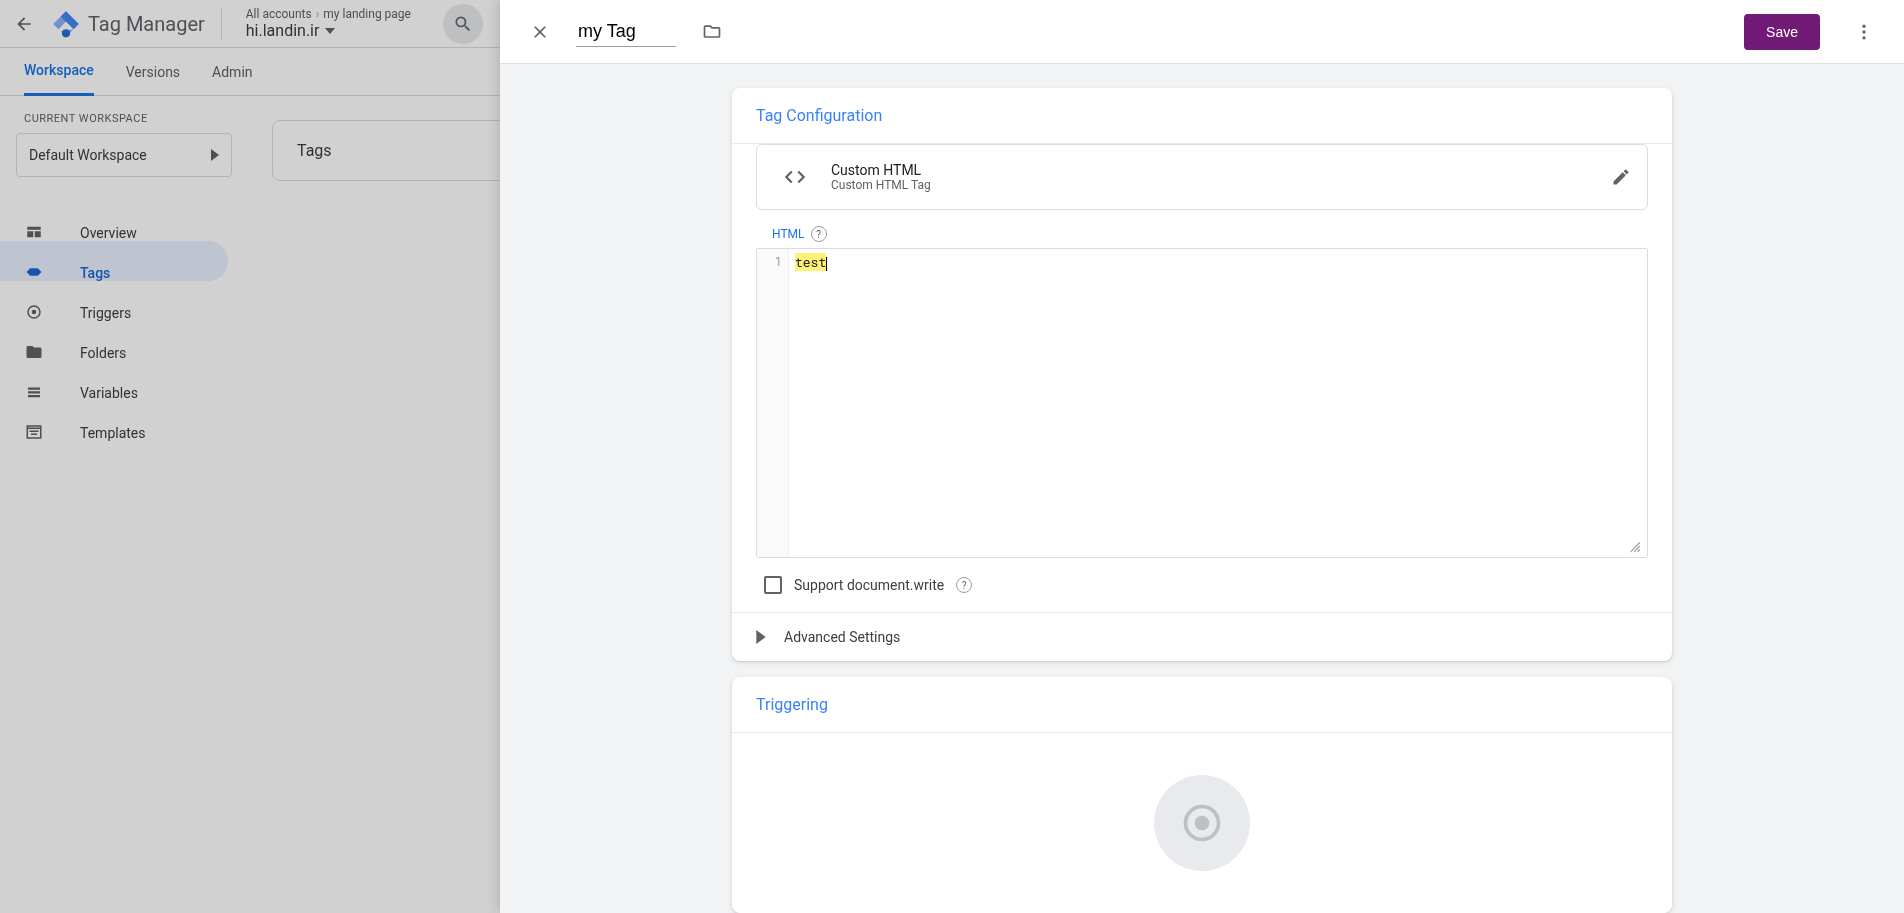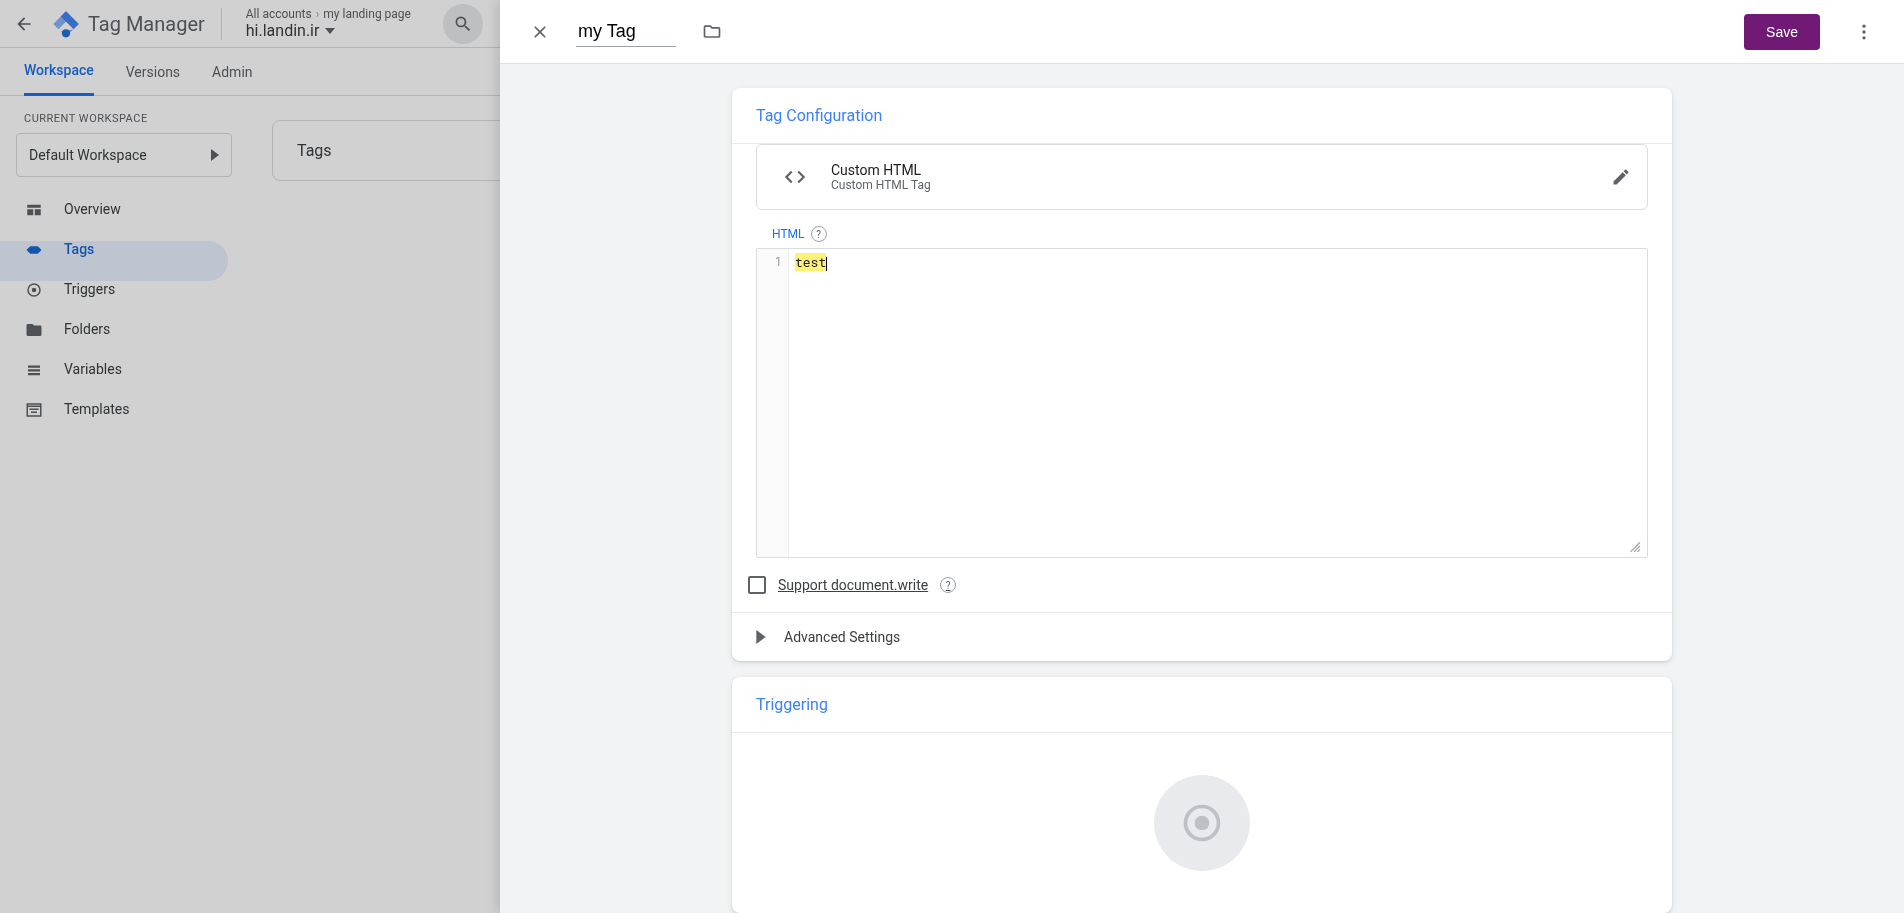--- a/index.html
+++ b/index.html
@@ -24,21 +24,21 @@
     .tabs { height: 48px; display:flex; align-items:center; border-bottom:1px solid #dadce0; padding:0 24px; gap:32px; font-size:14px; color:#5f6368; }
     .tabs .tab { height:48px; display:flex; align-items:center; cursor:pointer; }
     .tabs .tab.active { color:#1a73e8; border-bottom:3px solid #1a73e8; font-weight:500; }
 
     
     .body { position:absolute; top:96px; left:0; right:0; bottom:0; display:flex; }
     .left { width:248px; padding:16px 0; }
     .cw-lbl { font-size:11px; letter-spacing:.5px; color:#5f6368; padding:0 24px 8px; }
     .ws-sel { margin:0 16px 16px; border:1px solid #dadce0; border-radius:4px; height:44px; display:flex; align-items:center; justify-content:space-between; padding:6px 12px; font-size:14px; color:#3c4043; cursor:pointer; }
     .nav-items { display:flex; flex-direction:column; padding:8px 0; }
-    .nav-item { height:40px; display:flex; align-items:flex-start; gap:20px; padding:0 24px; font-size:14px; color:#3c4043; cursor:pointer; border-radius:0 20px 20px 0; margin-right:20px; }
+    .nav-item { height:40px; display:flex; align-items:flex-end; gap:36px; padding:0 24px; font-size:14px; color:#3c4043; cursor:pointer; border-radius:0 20px 20px 0; margin-right:20px; }
     .nav-item.active { background:#e8f0fe; color:#1967d2; font-weight:500; }
     .nav-item .ic { width:20px; display:flex; align-items:center; justify-content:center; color:#5f6368; }
     .nav-item.active .ic { color:#1967d2; }
 
     .main { flex:1; padding:24px; }
     .card { background:#fff; border:1px solid #dadce0; border-radius:8px; padding:20px 24px; width: 520px; }
     .card h2 { font-size:16px; font-weight:400; color:#3c4043; }
 
     
     .scrim { position:absolute; inset:0; background:rgba(0,0,0,.18); }
@@ -70,21 +70,21 @@
     .html-lbl .help { width:16px; height:16px; border:1px solid #9aa0a6; border-radius:50%; display:flex; align-items:center; justify-content:center; font-size:10px; color:#5f6368; cursor:pointer; }
 
     .editor { margin:0 24px 18px; border:1px solid #dadce0; border-radius:2px; display:flex; height:310px; position:relative; font-family: "Roboto Mono", Consolas, monospace; font-size:13px; }
     .gutter { width:32px; background:#fafafa; border-right:1px solid #eceff1; color:#9aa0a6; text-align:right; padding:4px 6px 0 0; font-size:12px; }
     .code { flex:1; padding:4px 6px; background:#fff; line-height:18px; }
     .code .hl { background:#fff176; }
     .code .caret { display:inline-block; width:0; height:14px; border-right:1px solid #000; vertical-align:text-bottom; animation: blink 1s step-end infinite; }
     @keyframes blink { 50% { border-color: transparent; } }
     .resize { position:absolute; right:6px; bottom:4px; color:#9aa0a6; cursor:nwse-resize; }
 
-    .checkrow { display:flex; align-items:center; gap:12px; padding:0 16px 18px; font-size:14px; color:#3c4043;text-decoration:underline; }
+    .checkrow { display:flex; align-items:center; gap:12px; padding:0 32px 18px; font-size:14px; color:#3c4043; }
     .checkrow .cb { width:18px; height:18px; border:2px solid #5f6368; border-radius:2px; cursor:pointer; }
     .checkrow .help { width:16px; height:16px; border:1px solid #9aa0a6; border-radius:50%; display:flex; align-items:center; justify-content:center; font-size:10px; color:#5f6368; cursor:pointer; }
 
     .advrow { border-top:1px solid #e8eaed; padding:16px 24px; display:flex; align-items:center; gap:18px; font-size:14px; color:#3c4043; cursor:pointer; }
 
     .trigger-body { height:180px; display:flex; align-items:center; justify-content:center; }
     .trg-circ { width:96px; height:96px; border-radius:50%; background:#e8eaed; display:flex; align-items:center; justify-content:center; cursor:pointer; }
     .trg-circ svg { fill:#bdc1c6; }
 
     svg { display:block; }

